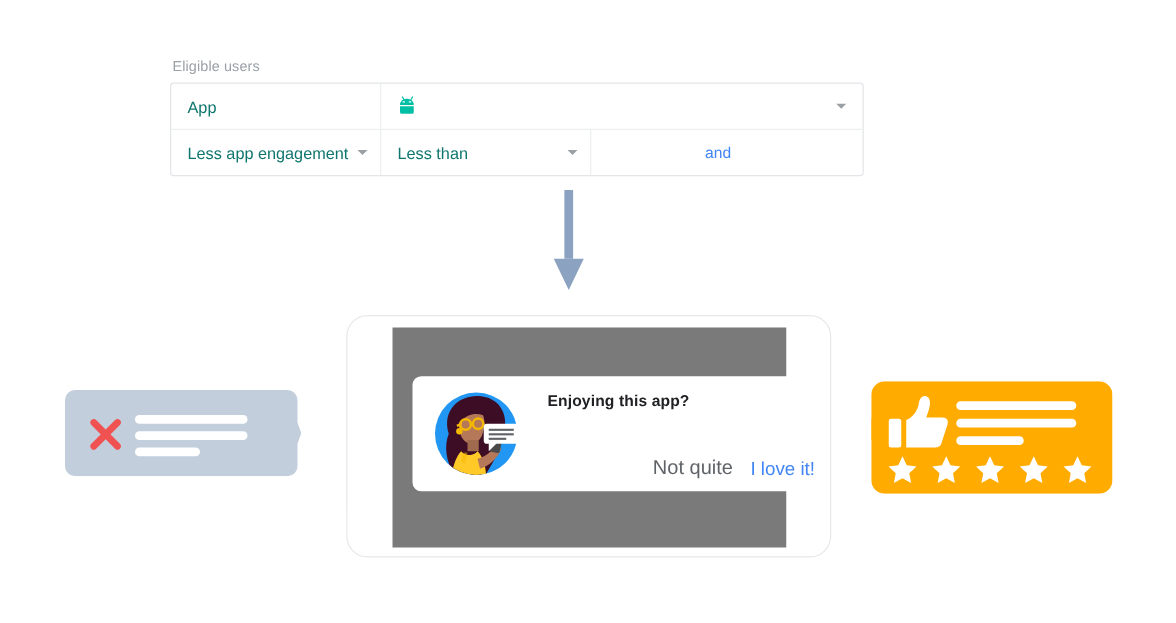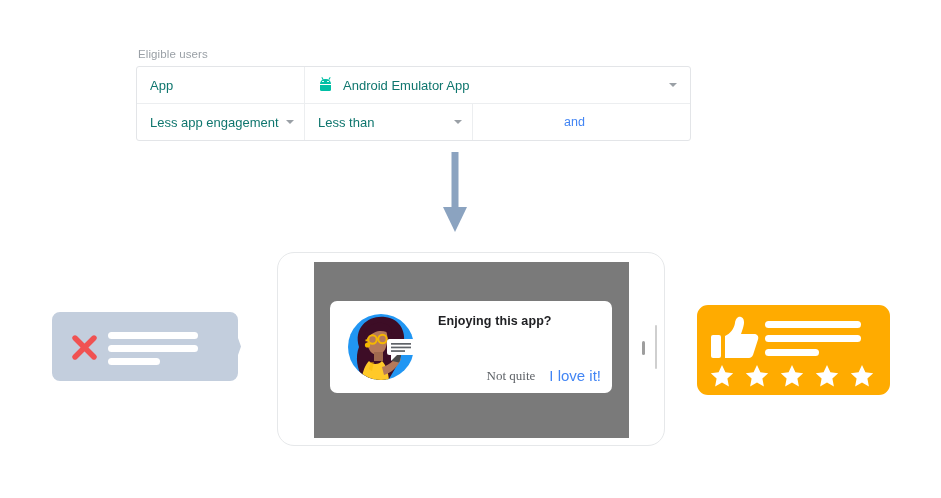--- a/index.html
+++ b/index.html
@@ -167,21 +167,21 @@
     width: 2px;
     height: 44px;
     background: #cfcfcf;
   }
 
   
   #rating-dialog {
     position: absolute;
     left: 330px;
     top: 301px;
-    width: 282px;
+    width: 333px;
     height: 92px;
     background: #ffffff;
     border-radius: 7px;
   }
   #avatar-wrap {
     position: absolute;
     left: 11px;
     top: 6px;
     width: 80px;
     height: 80px;
@@ -205,23 +205,22 @@
   }
   #dialog-actions {
     position: absolute;
     right: 11px;
     bottom: 9px;
     display: flex;
     align-items: center;
     gap: 14px;
   }
   #btn-not-quite {
-    font-size: 13px;
+    font-size: 16px;
     color: #5f6368;
-    font-family: Liberation Serif, serif;
   }
   #btn-love-it {
     font-size: 15px;
     color: #4285f4;
     font-weight: normal;
   }
 
   
   #negative-card {
     position: absolute;
@@ -252,21 +251,20 @@
       </div>
       <div class="cell c-app-val">
         <span class="android-icon">
           <span class="ant l"></span>
             <span class="ant r"></span>
           <span class="head"></span>
           <span class="eye l"></span>
             <span class="eye r"></span>
           <span class="body"></span>
         </span>
-        <span class="cell-label">Android Emulator App</span>
         <span class="caret caret-right"></span>
       </div>
     </div>
 
     <div class="form-row">
       <div class="cell c-engage cell-border-r">
         <span class="cell-label">Less app engagement</span>
         <span class="caret"></span>
       </div>
       <div class="cell c-lessthan cell-border-r">

